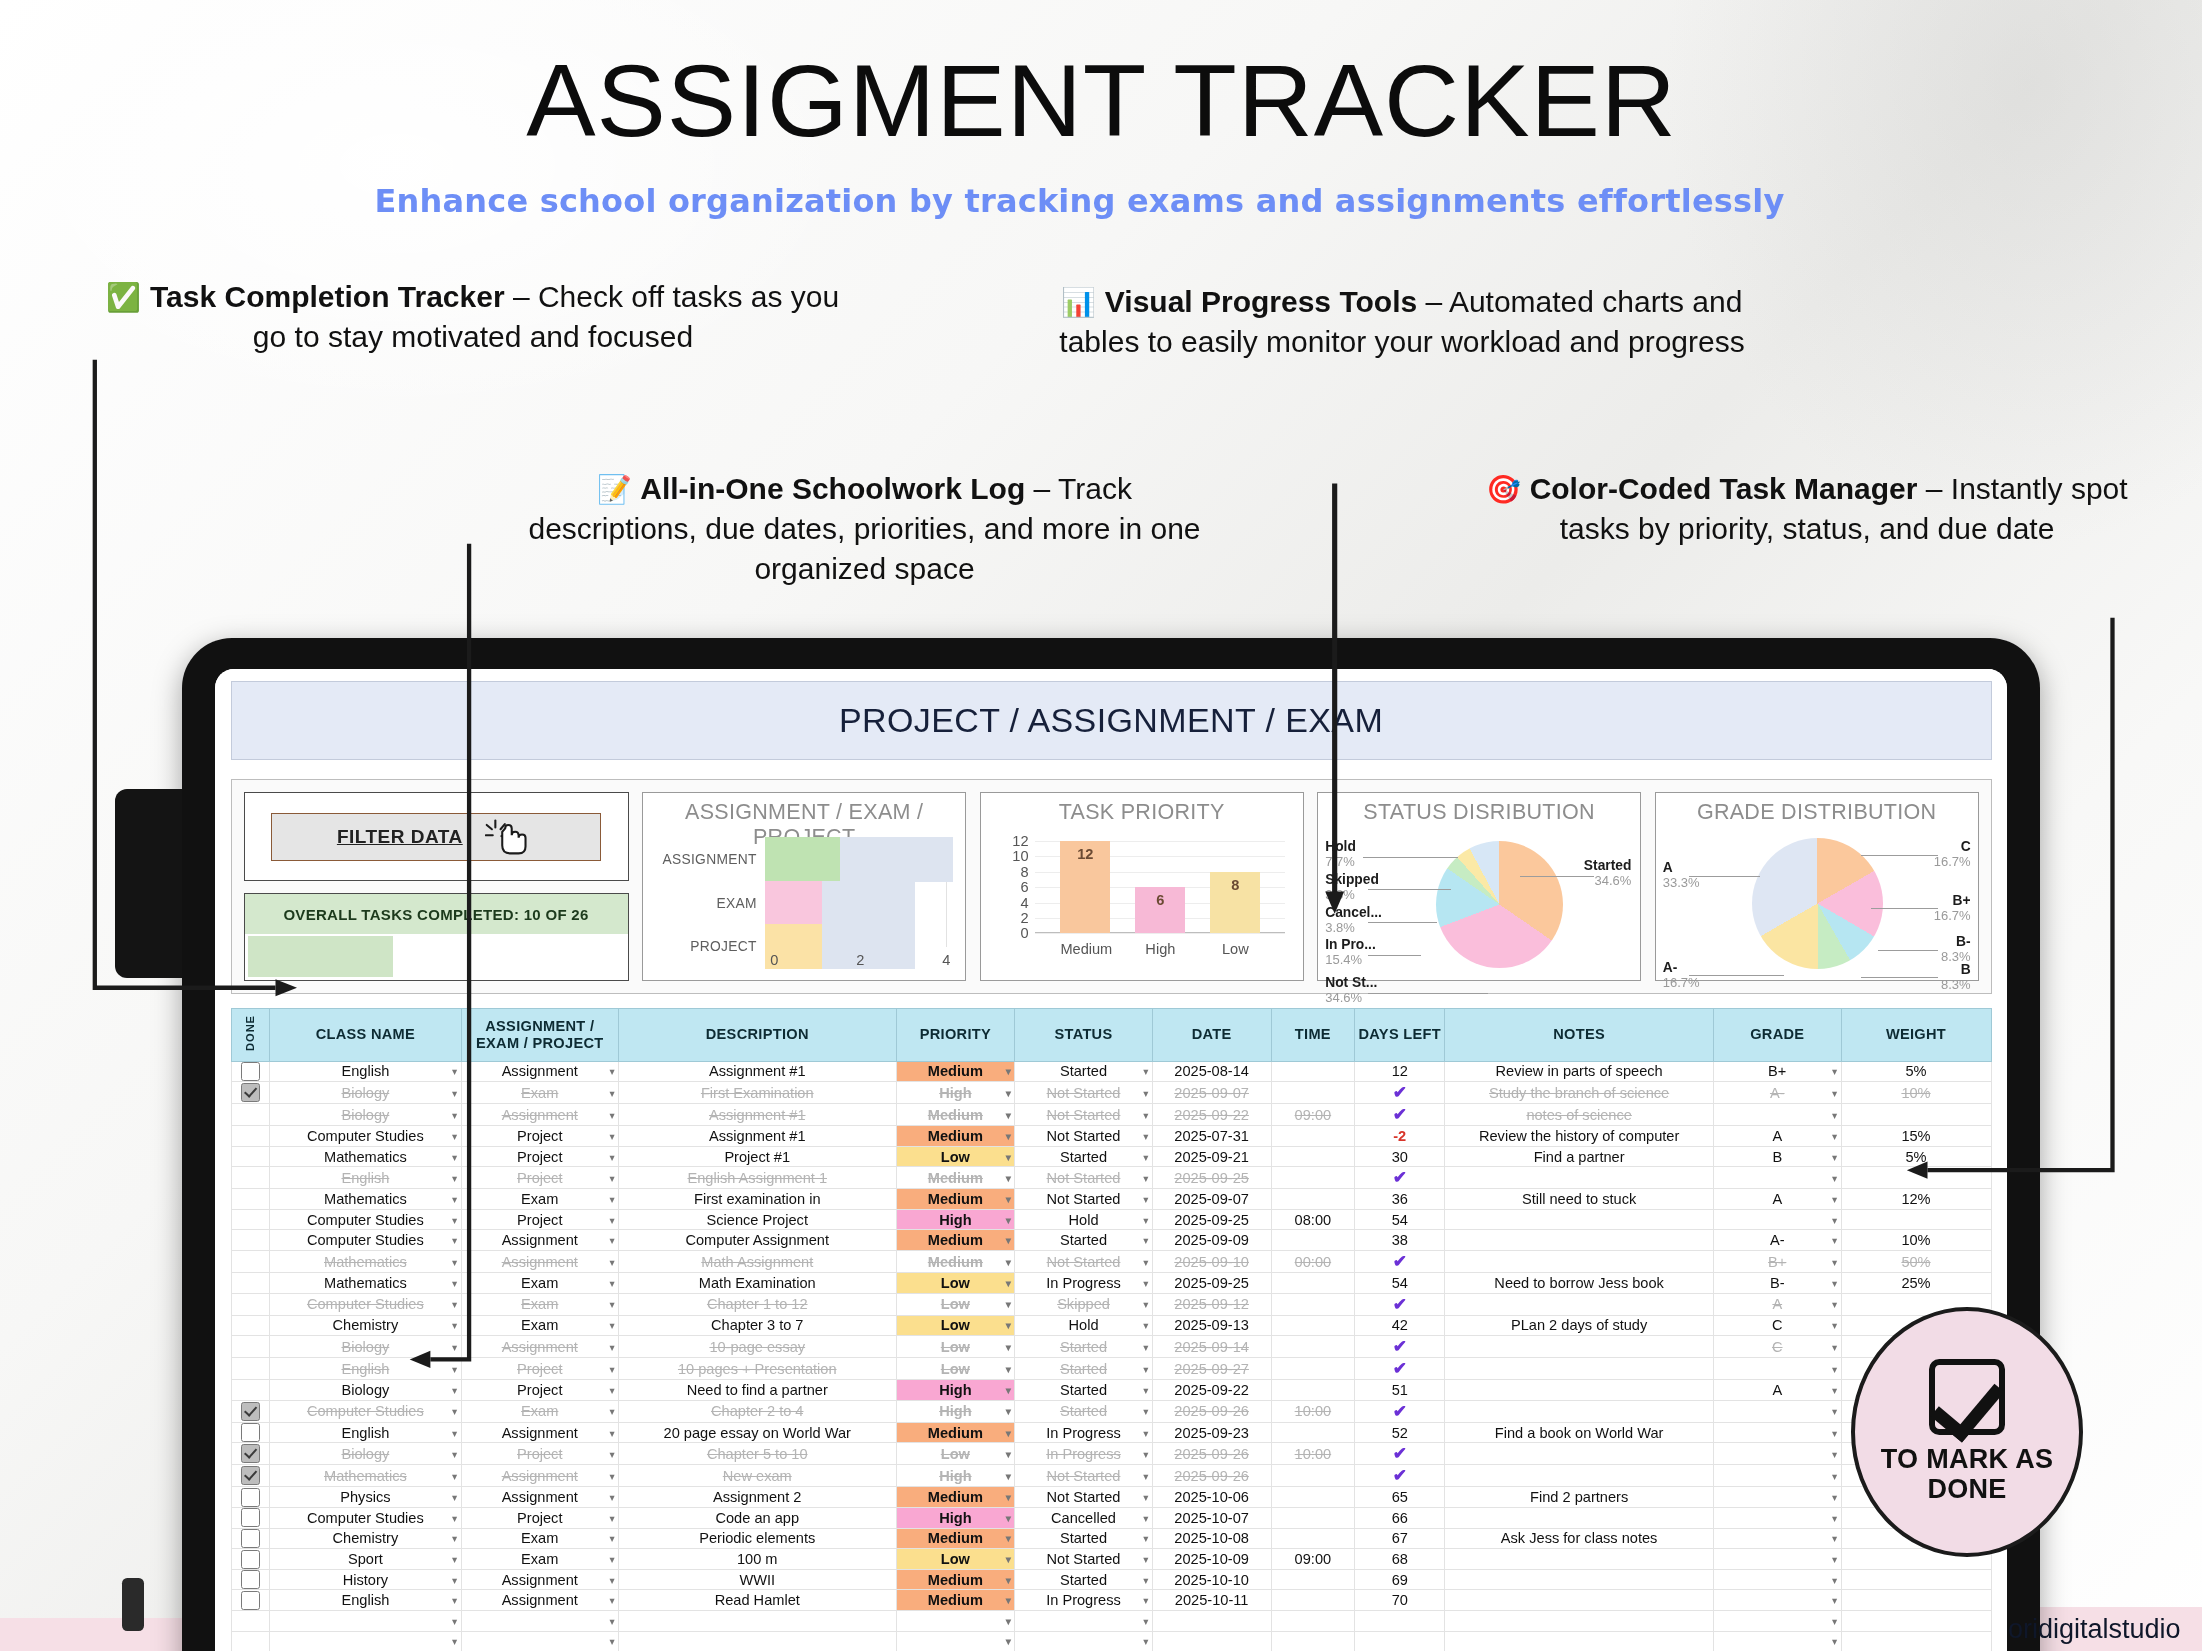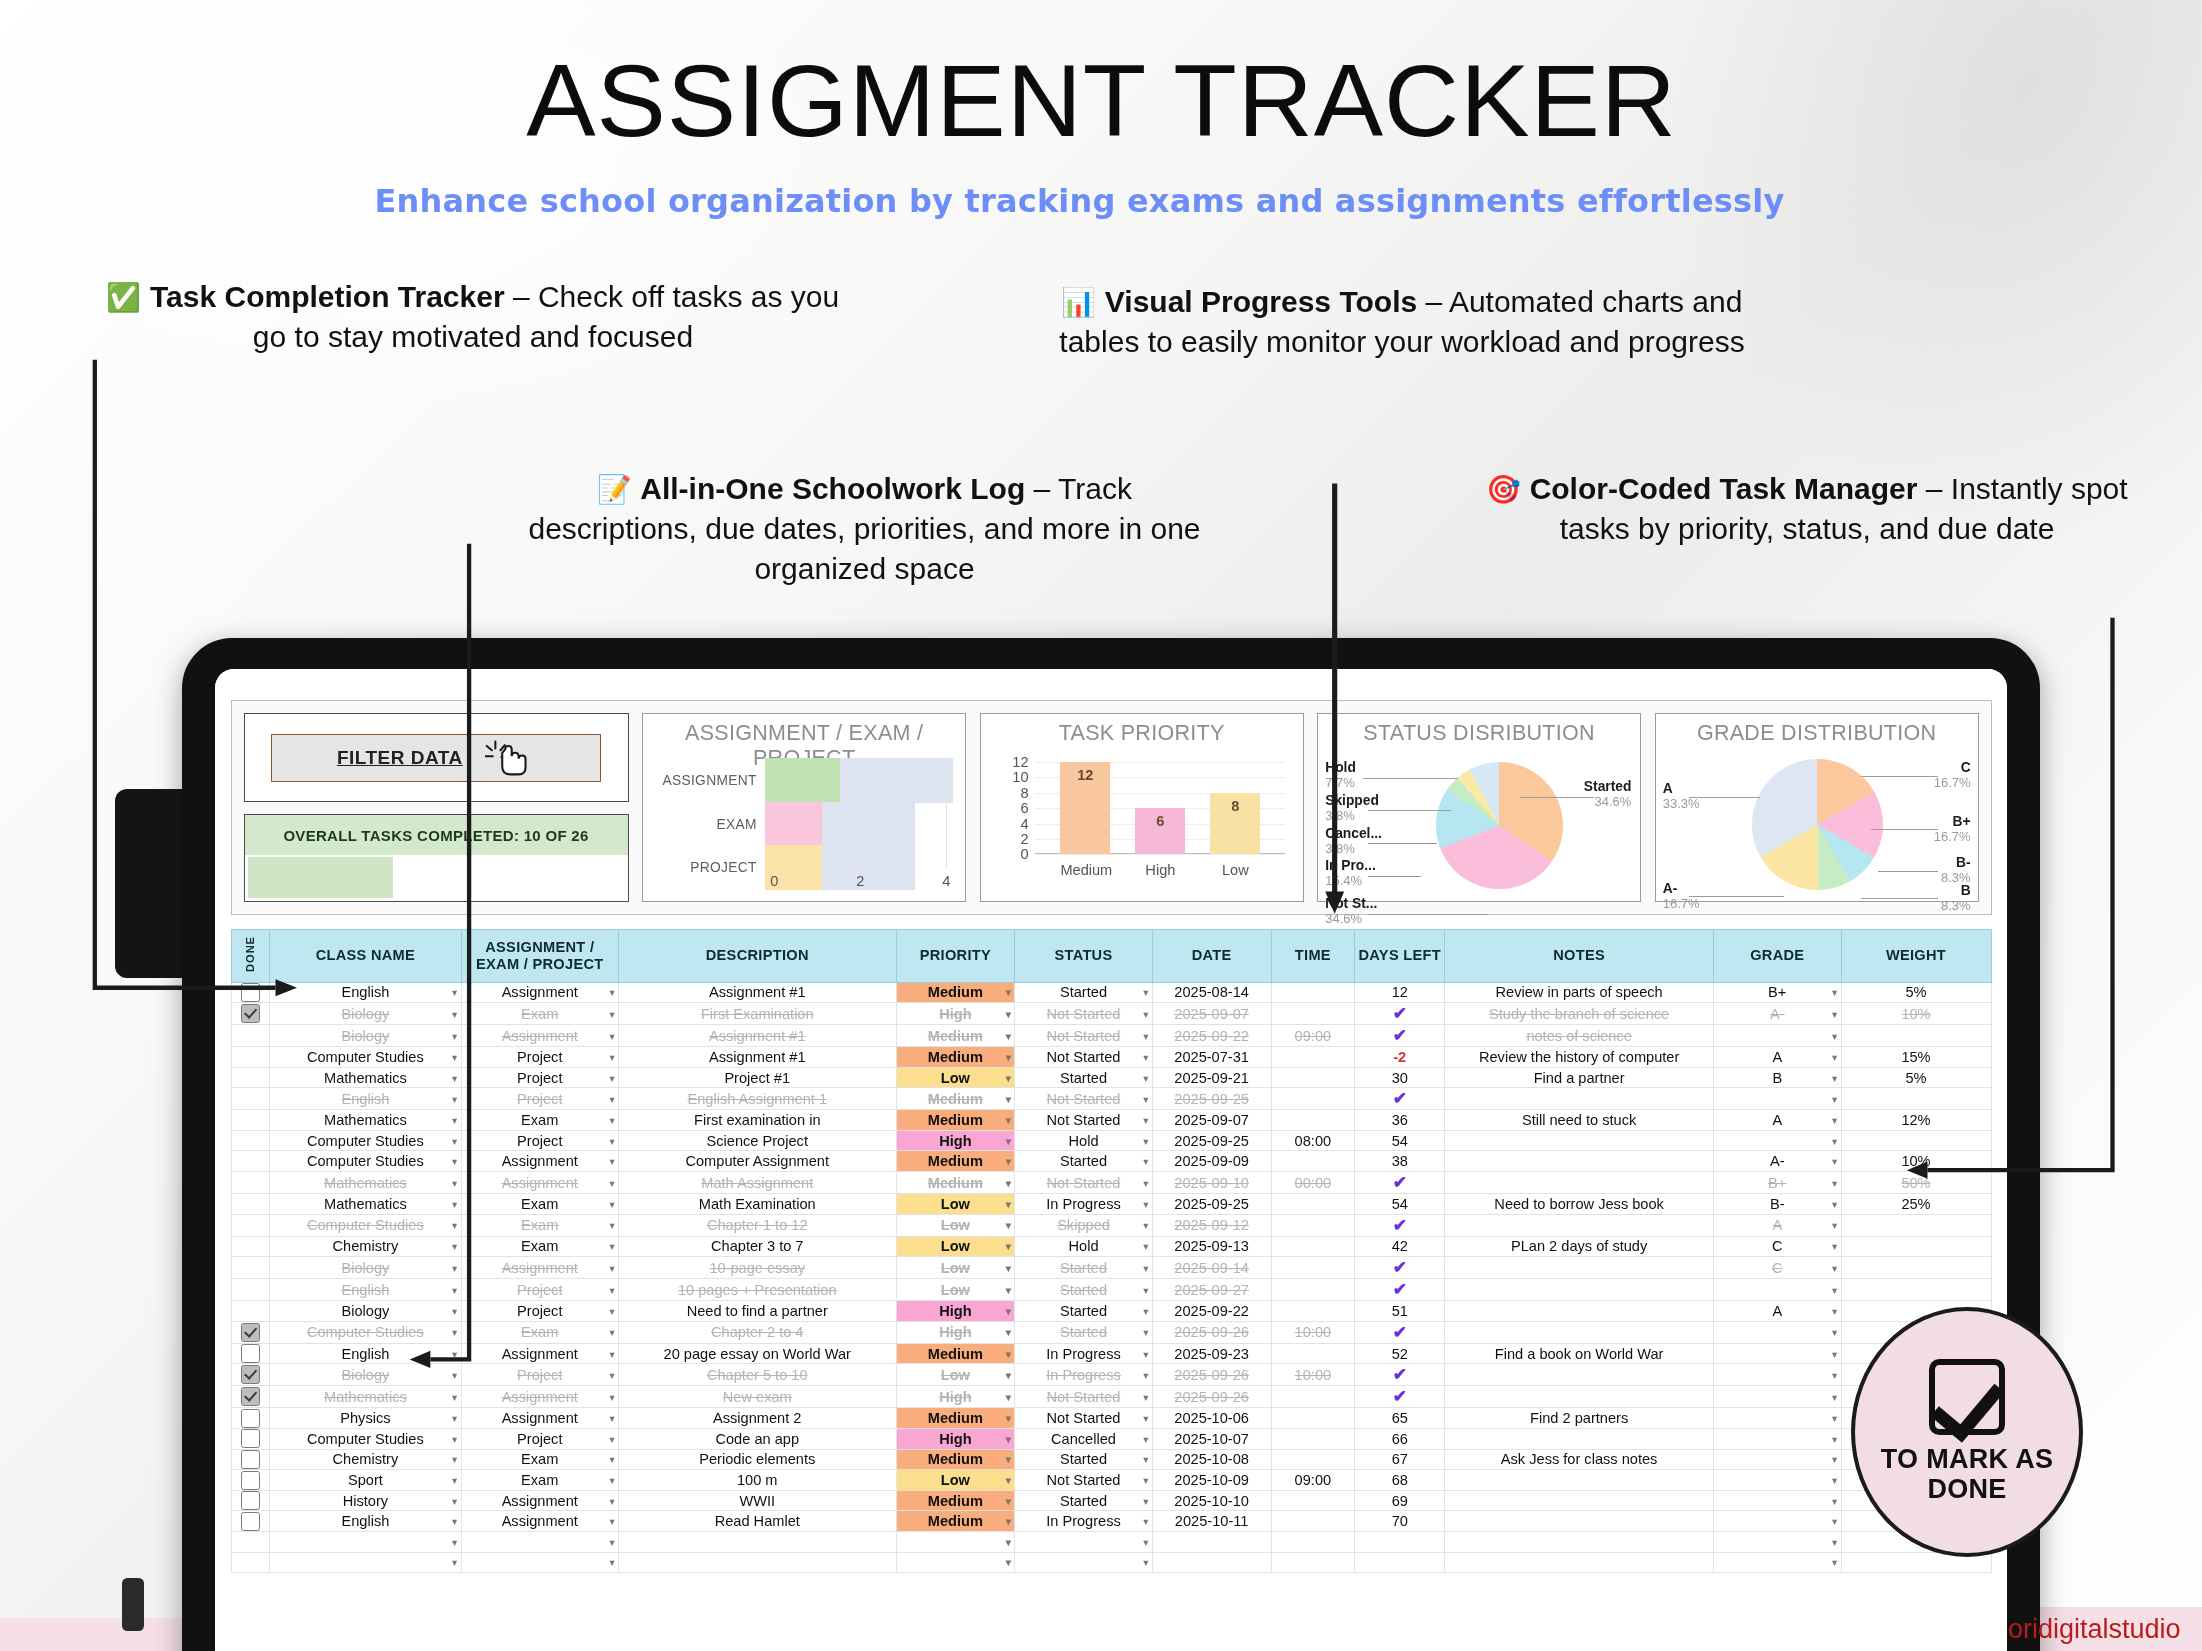--- a/index.html
+++ b/index.html
@@ -113,21 +113,21 @@
   .donehead{writing-mode:vertical-rl;transform:rotate(180deg);font-size:11.2px;letter-spacing:0.9px;}
 
   
   .badge{position:absolute;right:120px;bottom:95px;width:232px;height:250px;background:#f2dce6;
      border:4.3px solid #1b1b1b;border-radius:50%;display:flex;flex-direction:column;align-items:center;
      justify-content:center;z-index:30;}
   .badge .bx{width:76px;height:76px;border:6px solid #111;border-radius:10.3px;position:relative;margin-bottom:8.6px;}
   .badge .bx:after{content:"";position:absolute;left:12px;top:5.2px;width:27.5px;height:53px;border:solid #111;
      border-width:0 13.8px 13.8px 0;transform:rotate(40deg);}
   .badge .bt{font-size:27px;font-weight:700;color:#111;text-align:center;line-height:1.12;letter-spacing:0.3px;}
-  .wm{position:absolute;right:22.4px;bottom:6.9px;font-size:27px;color:#b91c1c;z-index:40;padding-left:46px;}
+  .wm{position:absolute;right:22.4px;bottom:6.9px;font-size:27px;color:#0f172a;z-index:40;padding-left:46px;}
 </style>
 </head>
 <body>
 
 <div class="bg-sheen"></div>
 <div class="pinkstrip"></div>
 <div class="pinkstrip2"></div>
 
 <div class="title">ASSIGMENT TRACKER</div>
 <div class="subtitle">Enhance school organization by tracking exams and assignments effortlessly</div>
@@ -159,20 +159,21 @@
   <path d="M2455,718 L2455,1360 L2240,1360" fill="none" stroke="#1b1b1b" stroke-width="5"></path>
   <polygon points="2240,1350 2216,1360 2240,1370" fill="#1b1b1b"></polygon>
 </svg>
 
 <div class="tablet">
   <div class="sidebtn"></div>
 
   <div class="screen">
     <div class="sheet">
 
+      <div class="sheet-title">PROJECT / ASSIGNMENT / EXAM</div>
 
       <div class="dashrow">
 
         <div class="card left">
           <div class="fbox">
             <div class="fbtn">
               <span>FILTER DATA</span>
               <svg width="50" height="40" viewBox="0 0 58 46">
                 <g stroke="#1b1b1b" stroke-width="2.4" stroke-linecap="round" fill="none">
                   <line x1="12" y1="4" x2="12" y2="12"></line>

